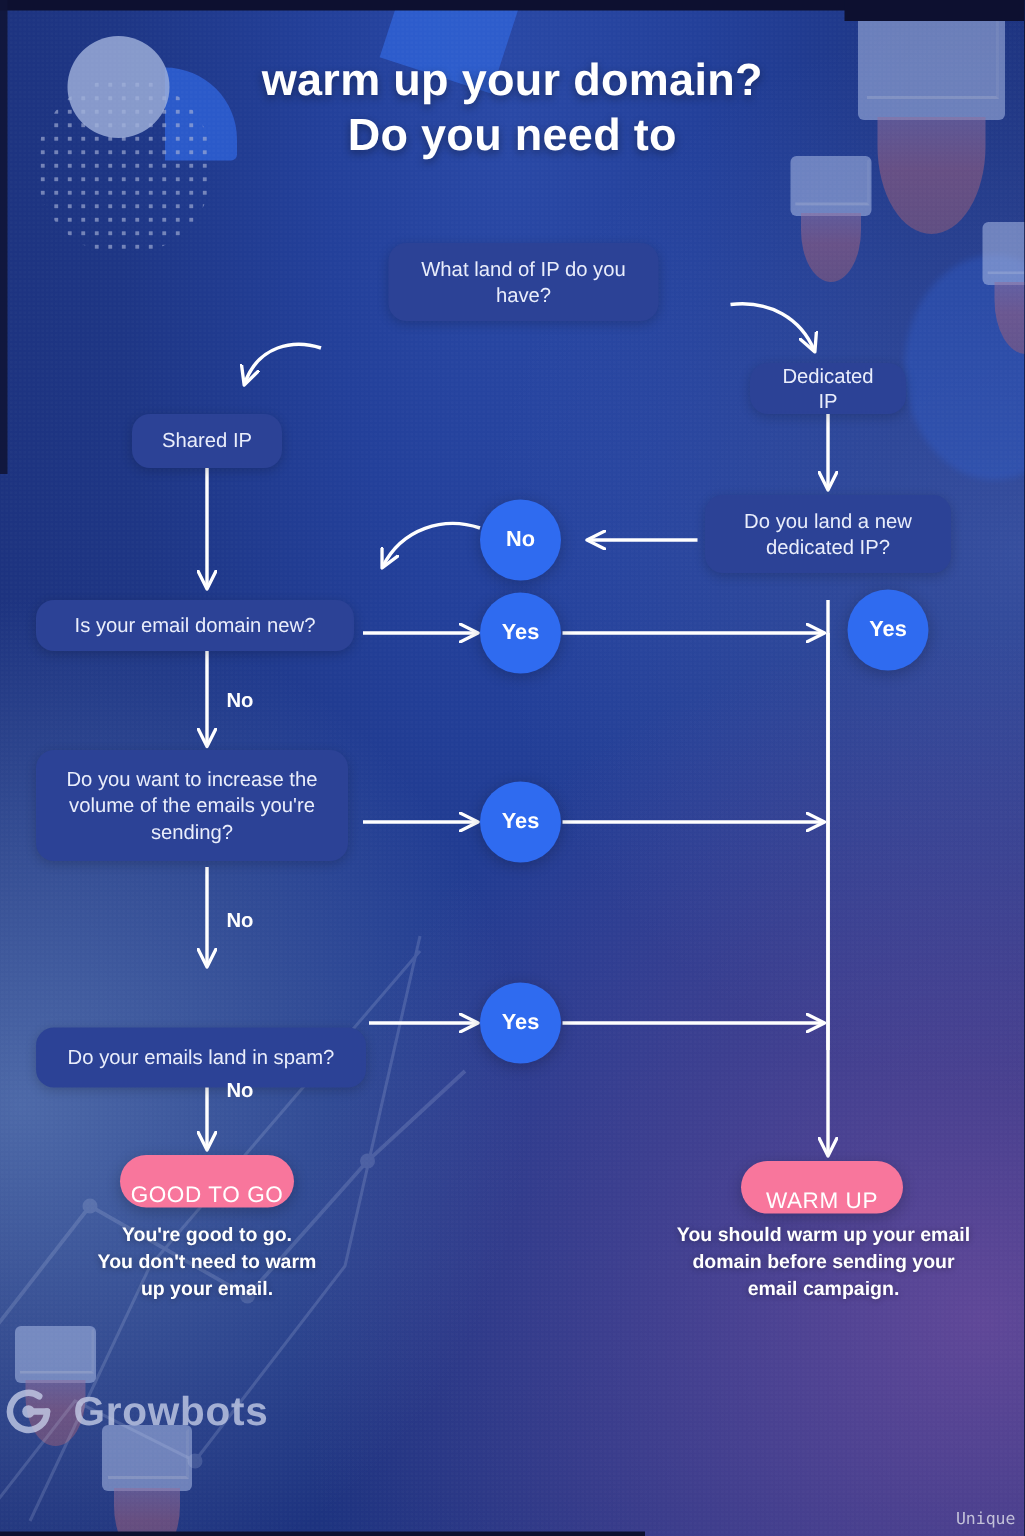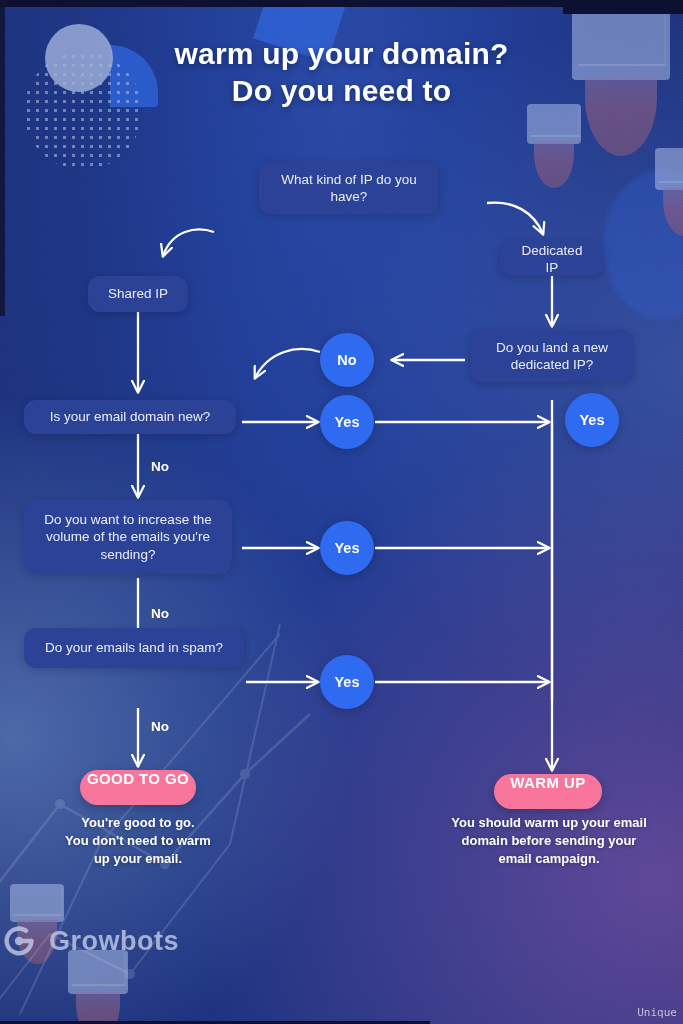--- a/index.html
+++ b/index.html
@@ -47,22 +47,22 @@
     text-shadow:0 2px 6px rgba(0,0,0,.35);}
 
   
   .box{position:absolute;background:#2c4296;border-radius:12px;color:#e9edfb;
     font-size:13.5px;line-height:1.28;text-align:center;
     display:flex;align-items:center;justify-content:center;padding:8px 14px;
     box-sizing:border-box;box-shadow:0 2px 8px rgba(0,0,0,.18);}
   .circle{position:absolute;width:54px;height:54px;border-radius:50%;background:#2f6bf0;
     display:flex;align-items:center;justify-content:center;font-weight:bold;font-size:14.5px;color:#fff;
     box-shadow:0 2px 10px rgba(0,0,0,.22);}
-  .pill{position:absolute;background:#f8769c;border-radius:18px;color:#fff;font-weight:bold;
-    font-size:15px;letter-spacing:.4px;display:flex;align-items:flex-start;justify-content:center;
+  .pill{position:absolute;background:#f8769c;border-radius:18px;color:#fff;font-weight:normal;
+    font-size:15px;letter-spacing:.4px;display:flex;align-items:flex-end;justify-content:center;
     box-shadow:0 3px 10px rgba(0,0,0,.22);}
   .caption{position:absolute;text-align:center;font-weight:bold;font-size:13px;line-height:1.38;color:#fff;
     text-shadow:0 1px 4px rgba(0,0,0,.3);}
   .edgelabel{position:absolute;font-weight:bold;font-size:13.5px;color:#fff;}
   svg.lines{position:absolute;left:0;top:0;width:683px;height:1024px;pointer-events:none;}
 
   
   .logo{position:absolute;left:0;right:0;top:922px;display:flex;align-items:center;gap:11px;opacity:.78;}
   .logo .word{font-size:27px;font-weight:bold;letter-spacing:.5px;color:#c6cee8;}
 
@@ -158,41 +158,41 @@
       <path d="M375,548 L549,548"></path>
       <path d="M375,682 L549,682"></path>
 
       <path d="M552,422 L552,770"></path>
     </g>
 
     <path d="M552,400 L552,700" stroke="#ffffff" stroke-width="2.3" fill="none"></path>
   </svg>
 
   <div class="box" style="left:259px;top:162px;width:180px;height:52px;">
-    <span>What kind of IP do you have?</span>
+    <span>What land of IP do you have?</span>
   </div>
 
   <div class="box" style="left:88px;top:276px;width:100px;height:36px;">
     <span>Shared IP</span>
   </div>
   <div class="box" style="left:500px;top:242px;width:104px;height:34px;">
     <span>Dedicated IP</span>
   </div>
 
   <div class="box" style="left:470px;top:330px;width:164px;height:52px;">
     <span>Do you land a new dedicated IP?</span>
   </div>
 
   <div class="box" style="left:24px;top:400px;width:212px;height:34px;">
     <span>Is your email domain new?</span>
   </div>
   <div class="box" style="left:24px;top:500px;width:208px;height:74px;">
     <span>Do you want to increase the volume of the emails you're sending?</span>
   </div>
-  <div class="box" style="left:24px;top:628px;width:220px;height:40px;">
+  <div class="box" style="left:24px;top:685px;width:220px;height:40px;">
     <span>Do your emails land in spam?</span>
   </div>
 
   <div class="circle" style="left:320px;top:333px;">
     <span>No</span>
   </div>
   <div class="circle" style="left:320px;top:395px;">
     <span>Yes</span>
   </div>
   <div class="circle" style="left:320px;top:521px;">

